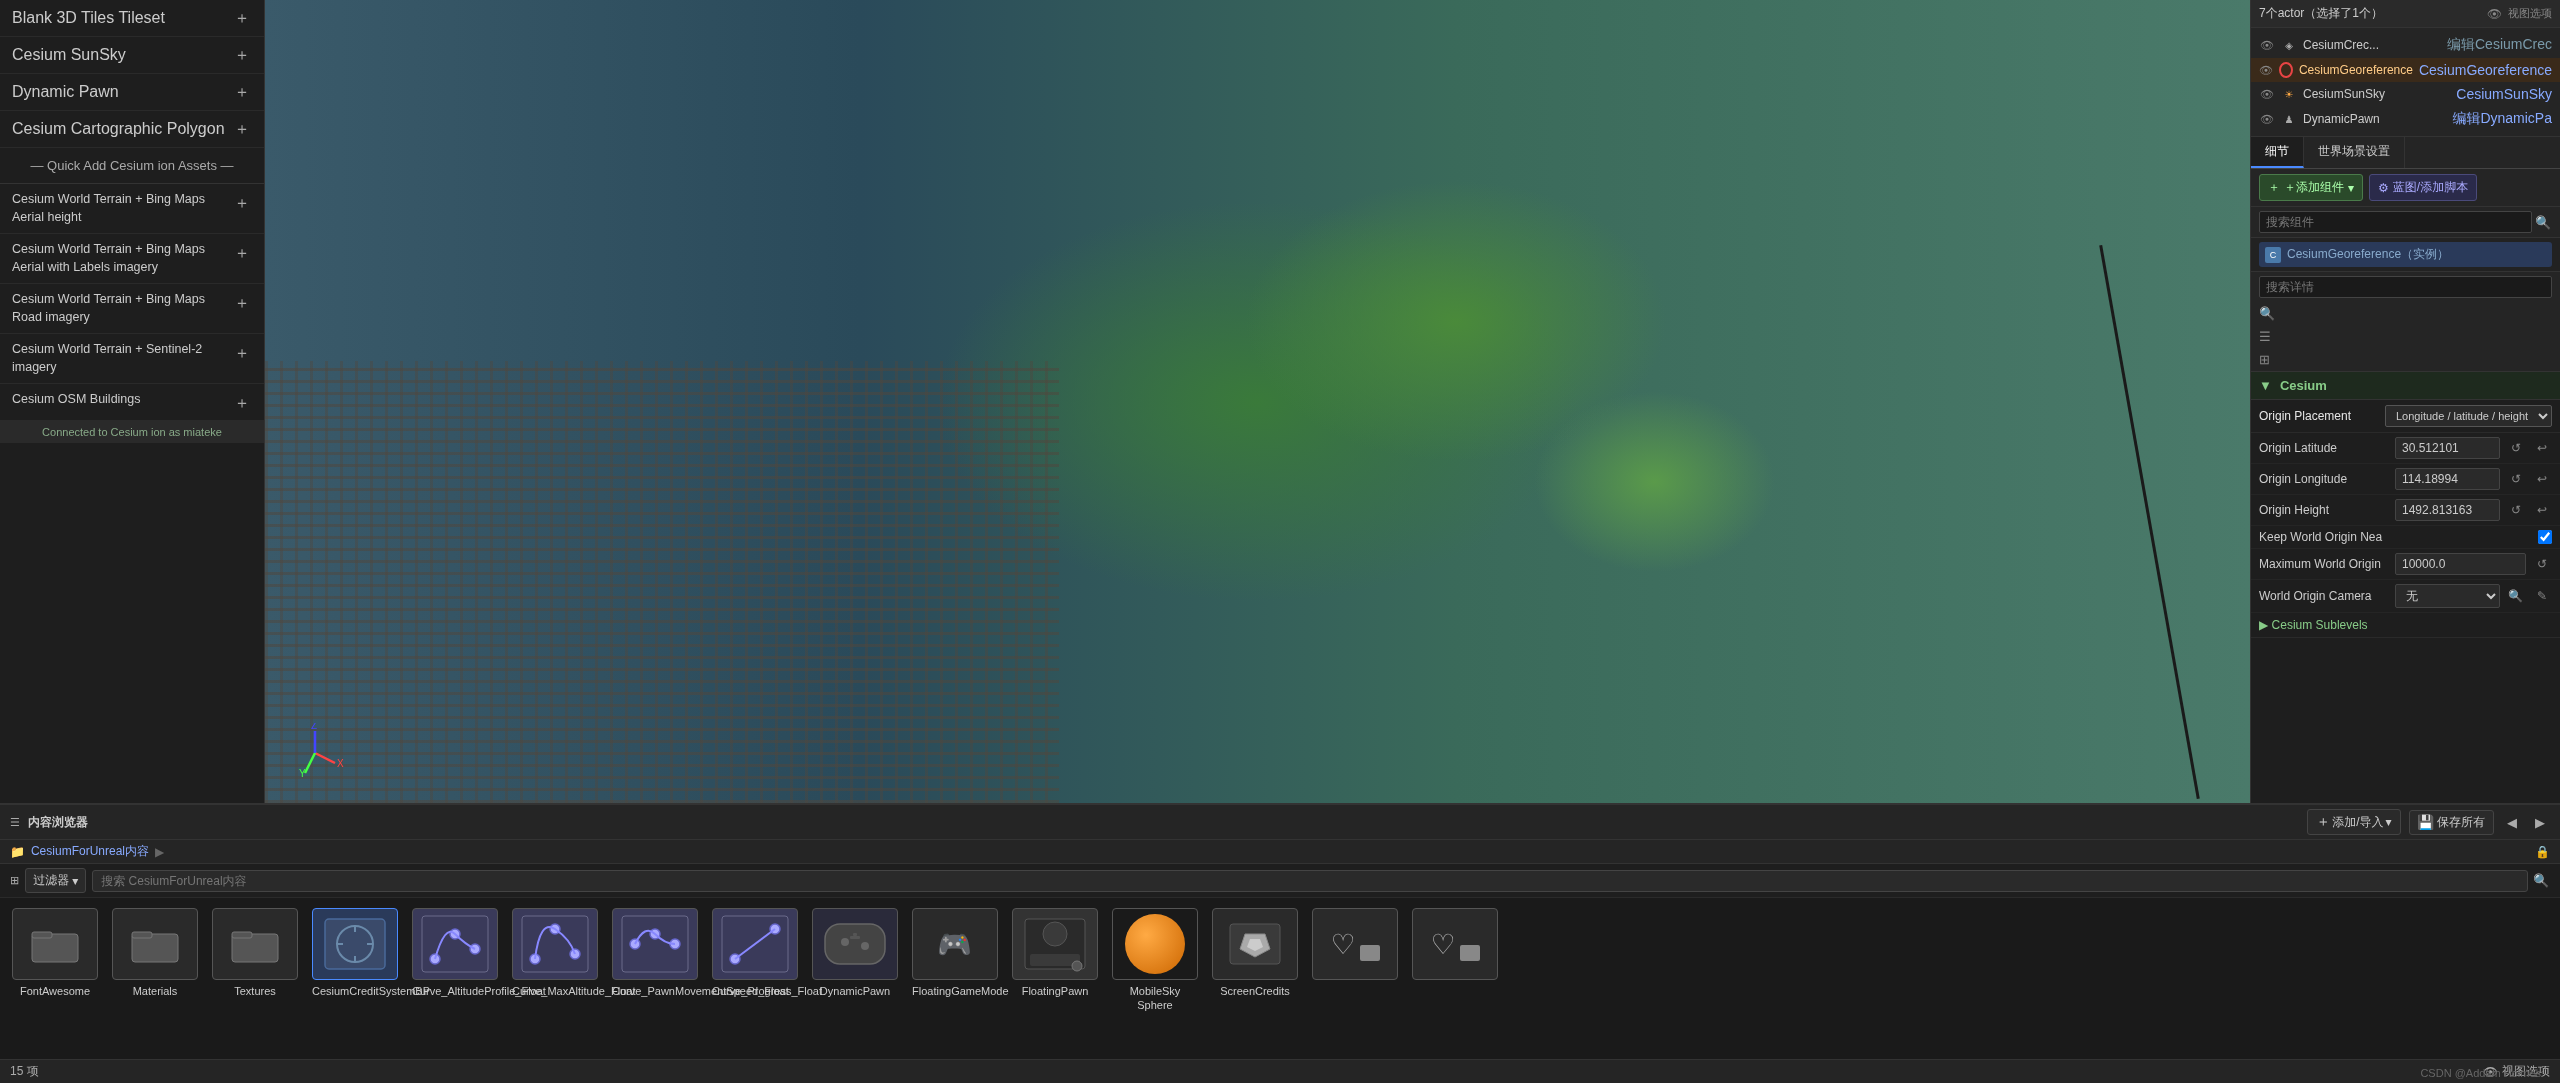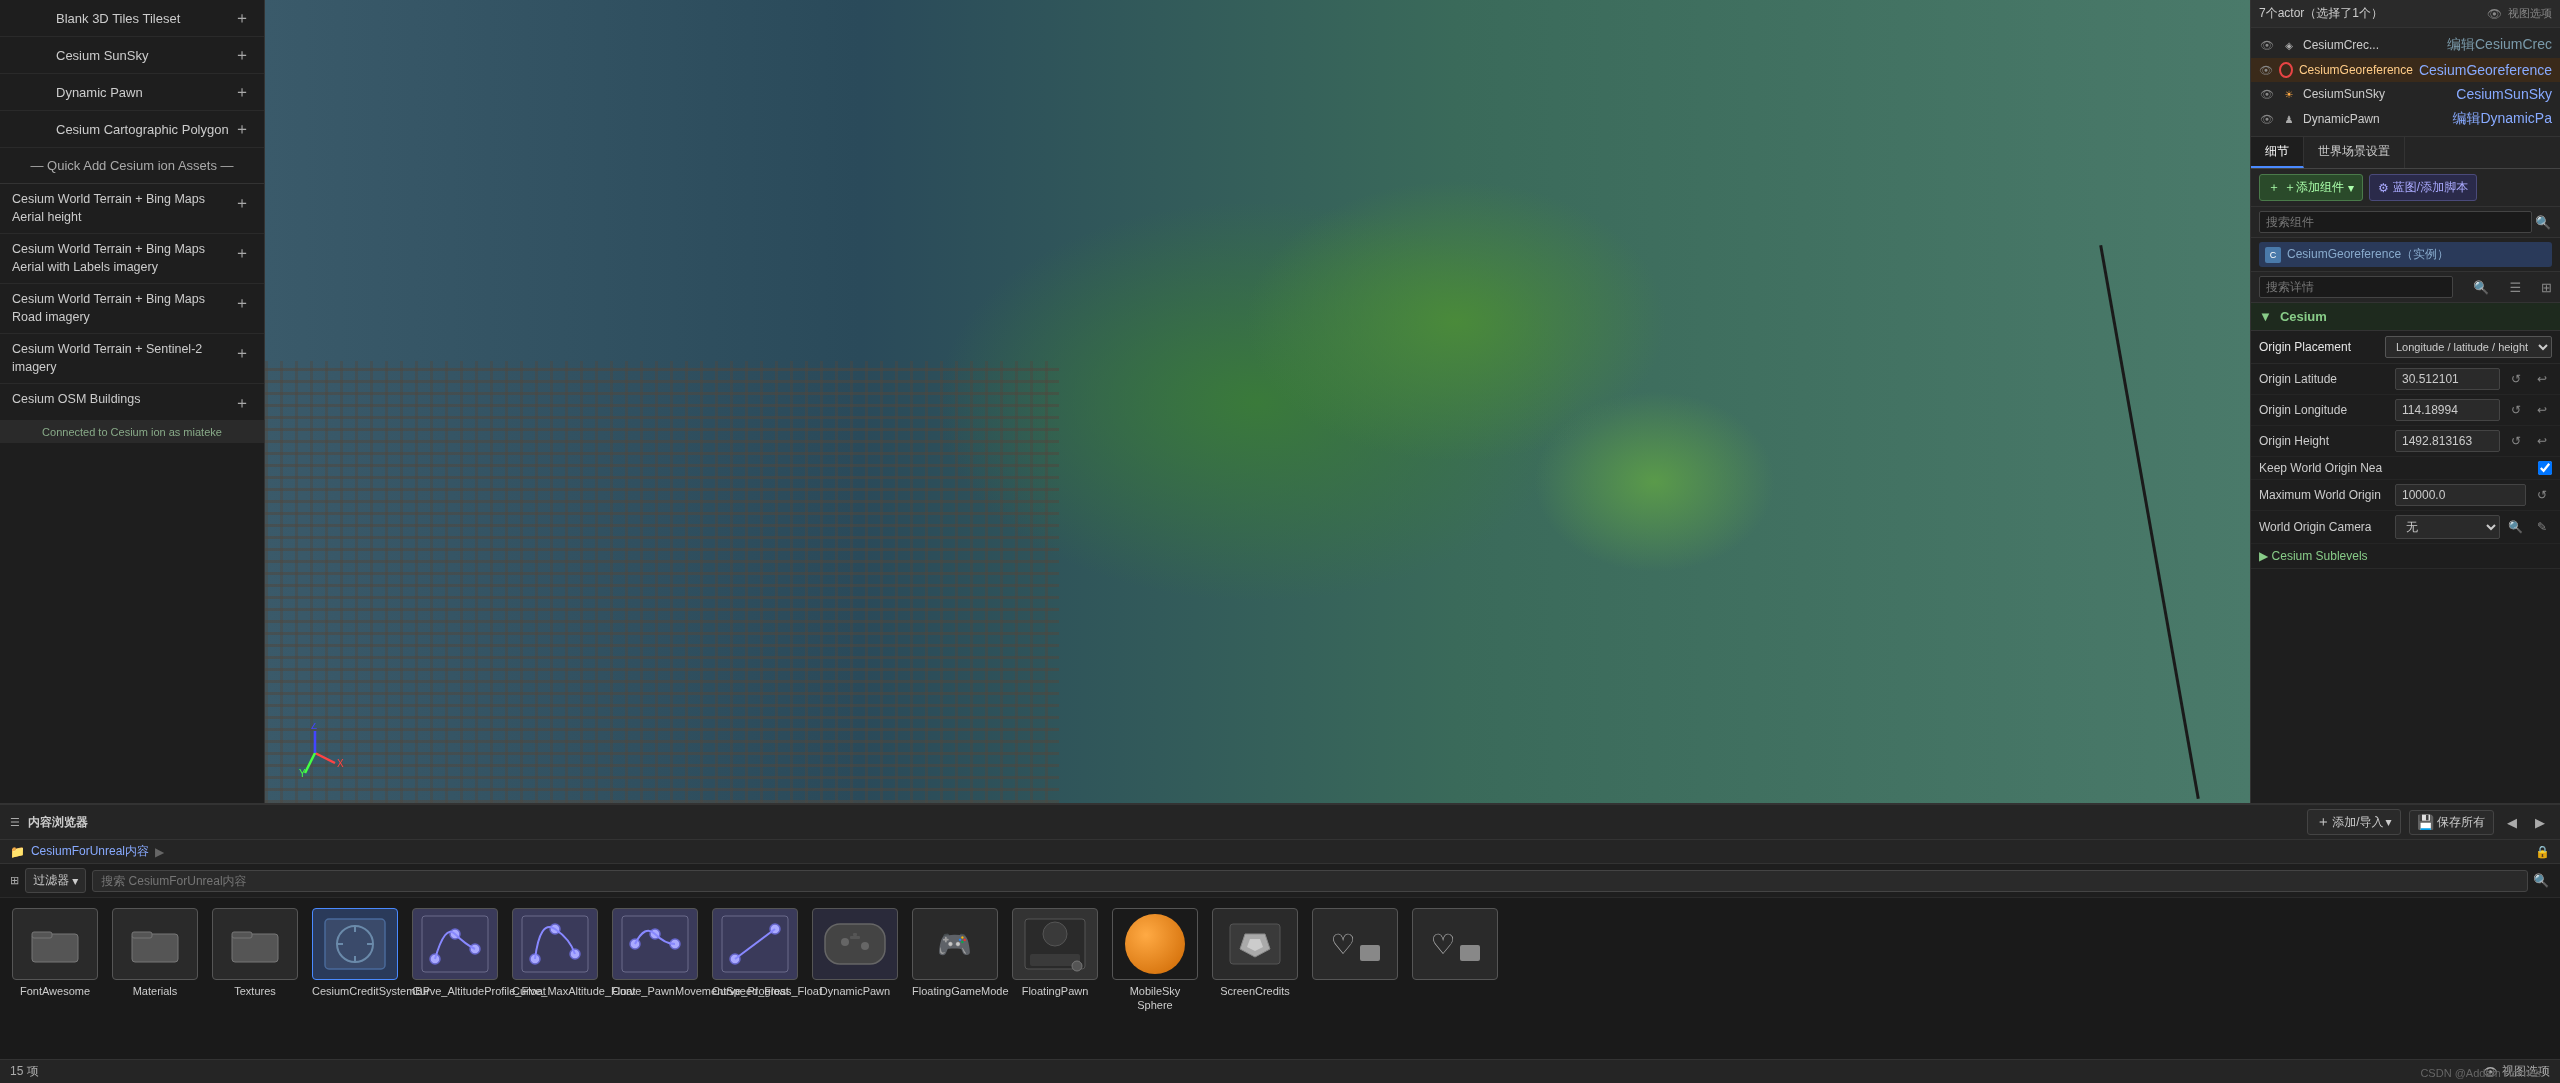--- a/index.html
+++ b/index.html
@@ -35,21 +35,21 @@
 
     .left-panel-item {
       display: flex;
       align-items: center;
       justify-content: space-between;
       padding: 8px 12px;
       border-bottom: 1px solid #2a2a2a;
       cursor: pointer;
       color: #ccc;
     }
-    .left-panel-item .item-label { font-size: 13px; margin-left: 44px; }
+    .left-panel-item .item-label { font-size: 16px; }
     .left-panel-item .plus-btn {
       width: 20px;
       height: 20px;
       display: flex;
       align-items: center;
       justify-content: center;
       font-size: 16px;
       color: #aaa;
       cursor: pointer;
     }
@@ -336,25 +336,25 @@
       border-radius: 2px;
       display: flex;
       align-items: center;
       justify-content: center;
       font-size: 9px;
       color: #fff;
     }
 
     .search-details {
       display: flex;
-      align-items: center;
       padding: 4px 8px;
       background: #252525;
       border-bottom: 1px solid #333;
-      gap: 20px;
+      gap: 8px;
+      flex-direction: column;
     }
     .search-details input {
       flex: 1;
       background: #1a1a1a;
       border: 1px solid #444;
       color: #ccc;
       padding: 3px 6px;
       font-size: 12px;
       border-radius: 2px;
     }

